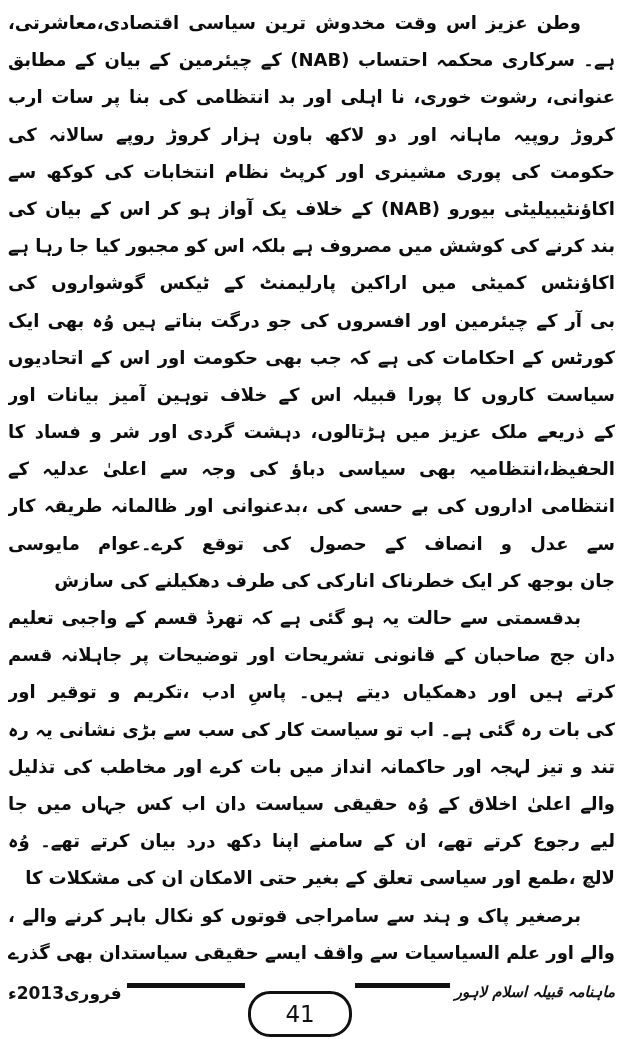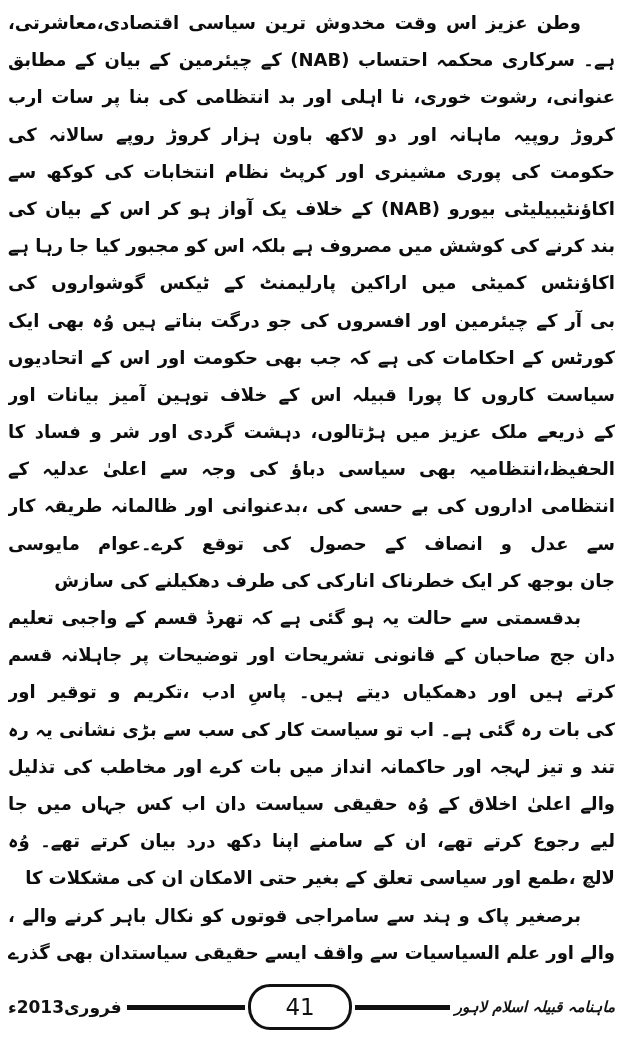--- a/index.html
+++ b/index.html
@@ -37,21 +37,21 @@
   .line.short {
     text-align: right;
     text-align-last: right;
   }
   
   .footer {
     position: absolute;
     bottom: 8px; left: 6px; right: 8px;
     height: 48px;
     display: flex;
-    align-items: center;
+    align-items: flex-start;
     direction: ltr;
   }
   .footer-date {
     font-size: 17px;
     font-weight: bold;
     direction: rtl;
     white-space: nowrap;
     color: #111;
     padding: 0 2px 0 2px;
   }
@@ -68,20 +68,21 @@
     border: 3px solid #111;
     border-radius: 22px;
     background: #fff;
     display: flex;
     align-items: center;
     justify-content: center;
     font-size: 23px;
     font-weight: 500;
     color: #111;
     flex: 0 0 auto;
+    margin-top: 8px;
   }
   .footer-magazine {
     font-size: 15px;
     font-weight: bold;
     direction: rtl;
     white-space: nowrap;
     color: #111;
     padding: 0 2px;
     font-style: italic;
   }

